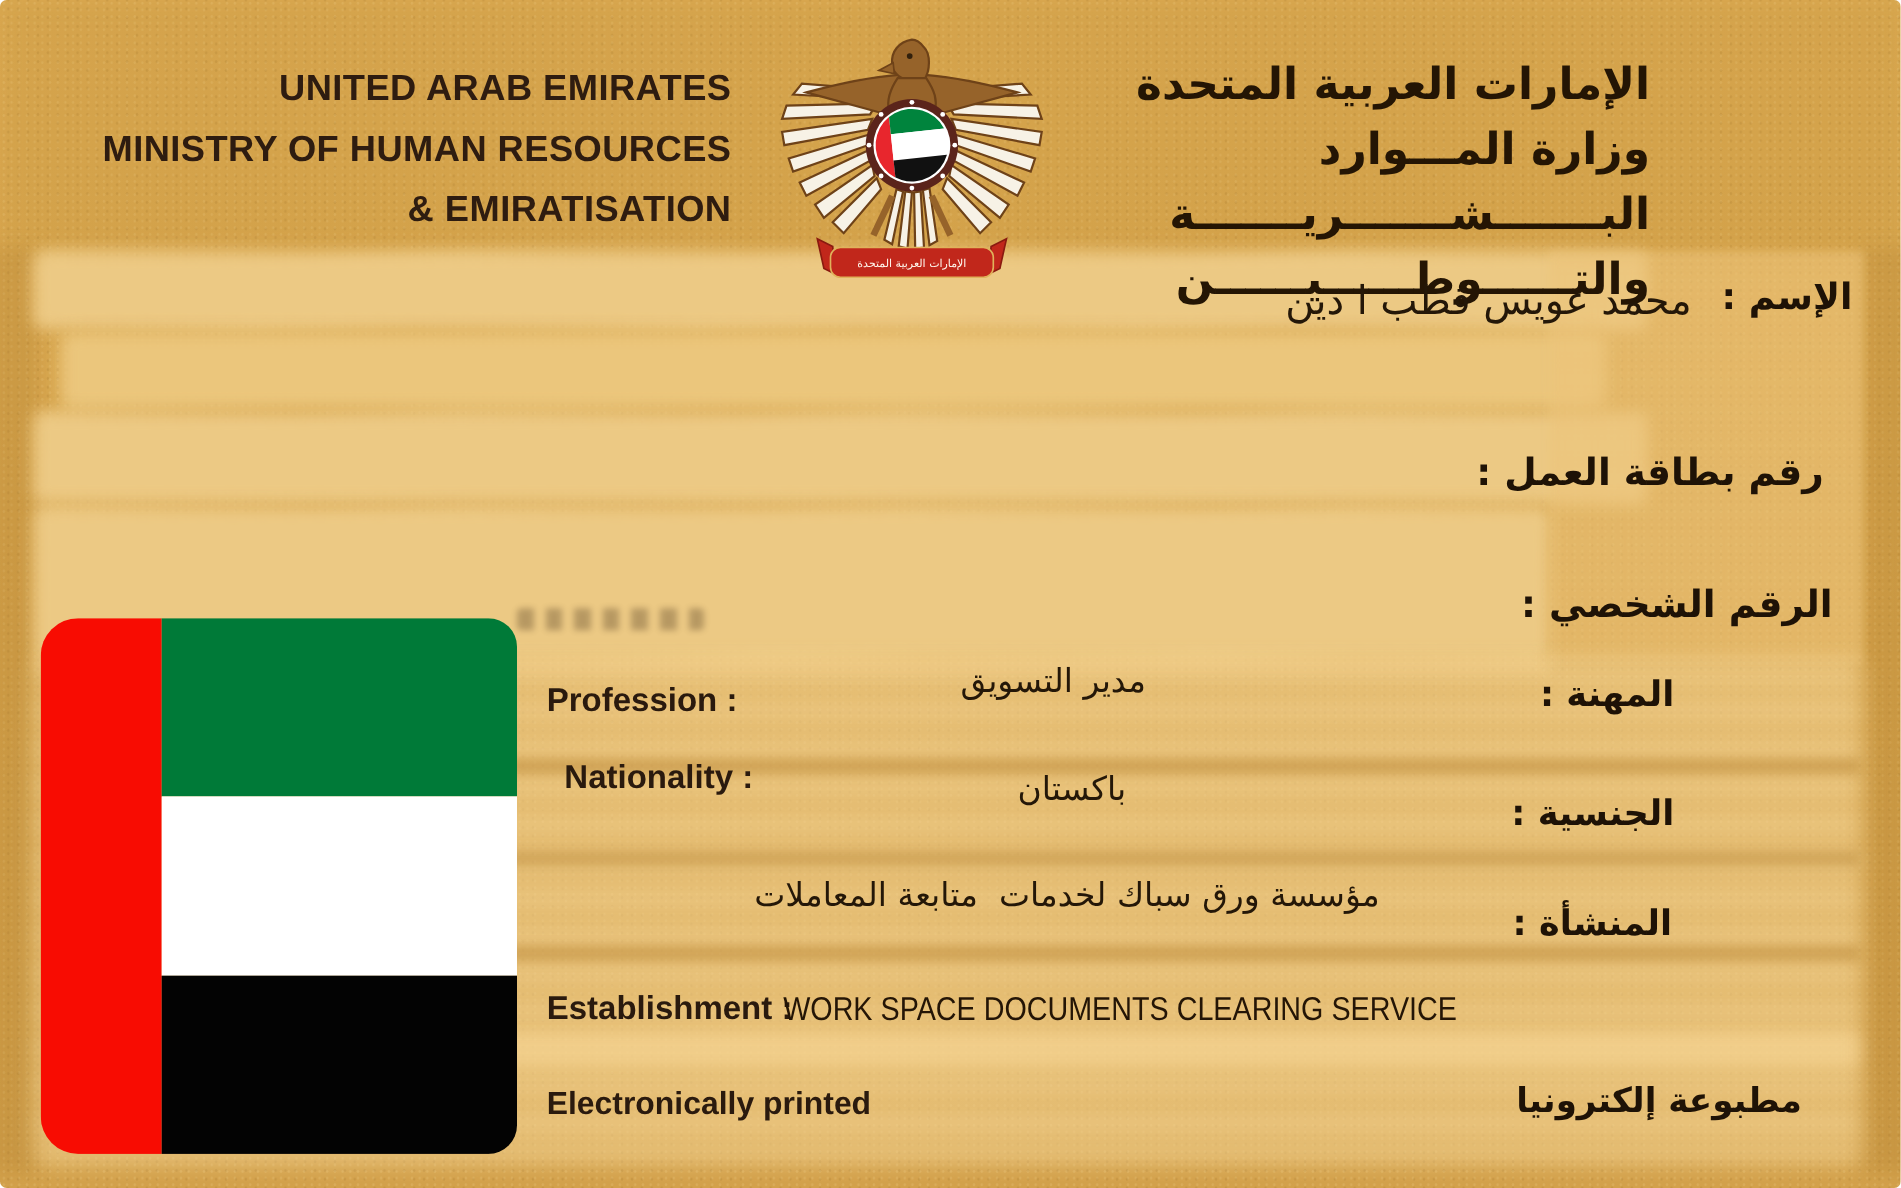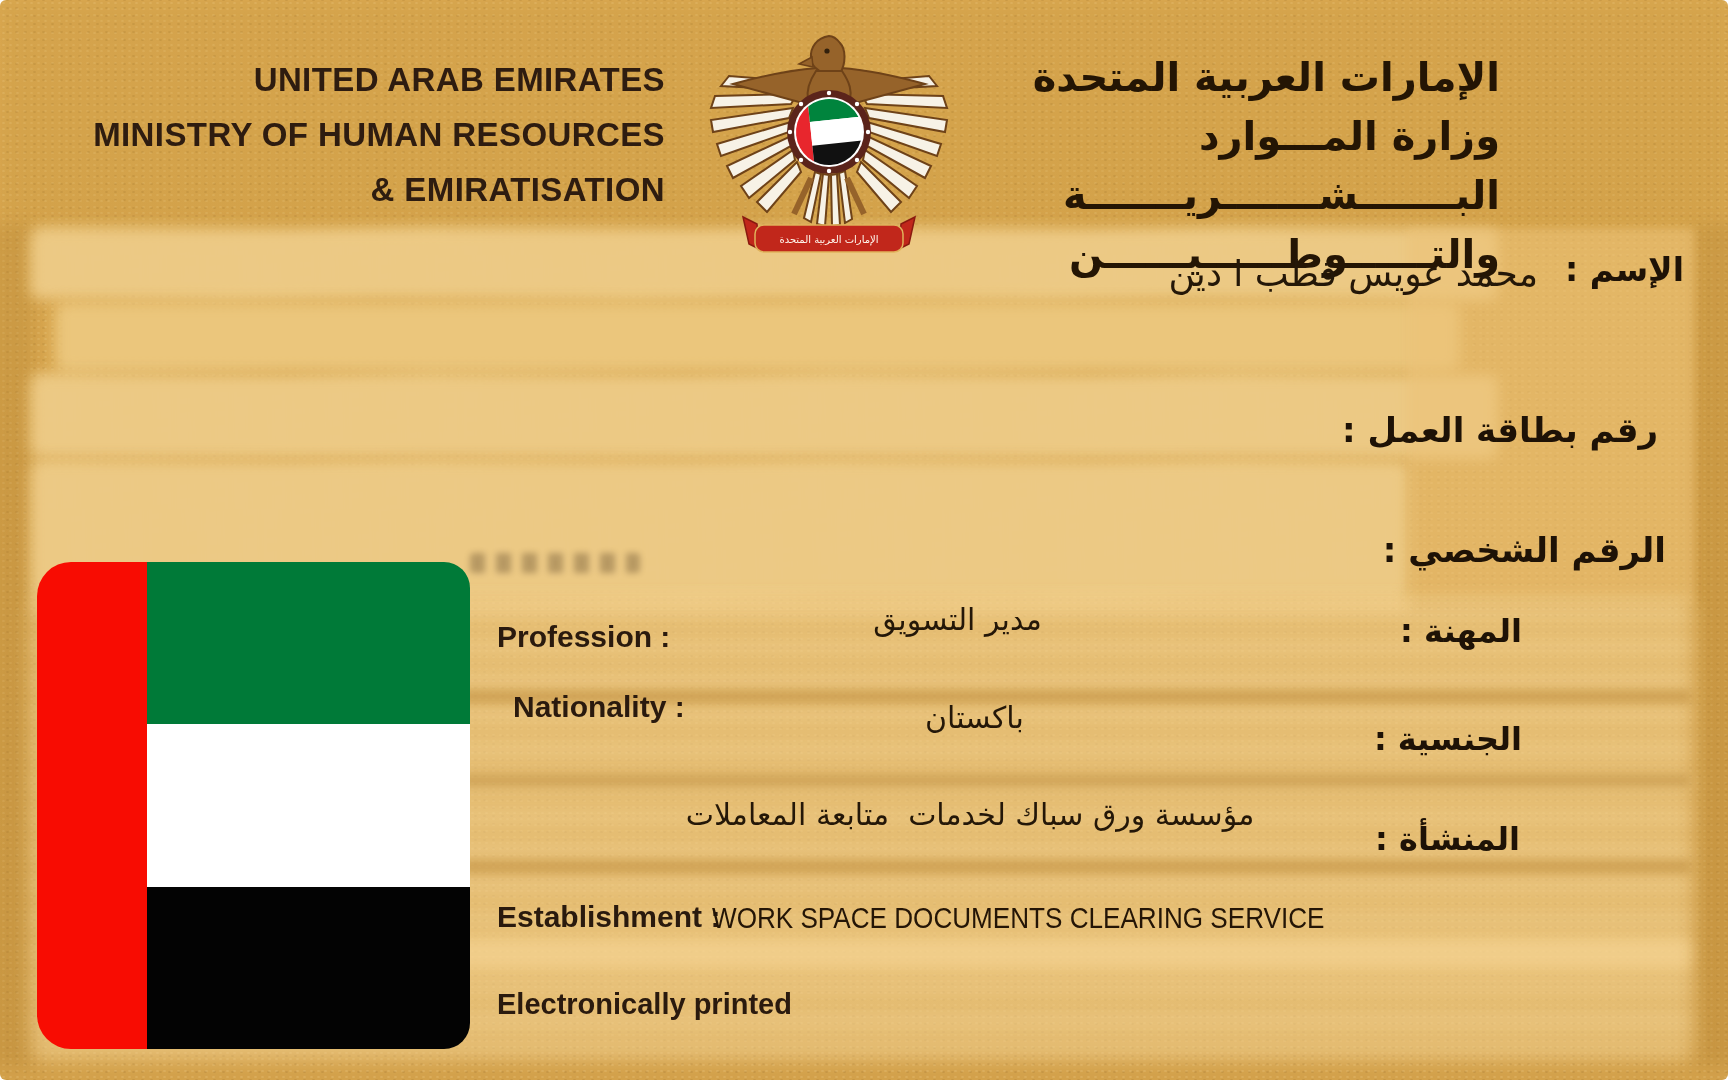--- a/index.html
+++ b/index.html
@@ -165,20 +165,21 @@
   <div class="val-ar txt" style="left:925px;top:700px;width:215px;text-align:left;font-size:30px;">باكستان</div>
   <div class="lbl-ar txt" style="right:206px;top:720px;font-size:32px;">الجنسية :</div>
 
   <div class="val-ar txt" style="left:600px;top:797px;width:740px;text-align:center;font-size:30px;white-space:pre-wrap;">مؤسسة ورق سباك لخدمات  متابعة المعاملات</div>
   <div class="lbl-ar txt" style="right:208px;top:820px;font-size:32px;">المنشأة :</div>
 
   <div class="lbl-en txt" style="left:497px;top:900px;font-size:30px;">Establishment :</div>
   <div class="en txt" style="position:absolute;left:712px;top:901px;font-size:30px;color:#241506;transform:scaleX(.87);transform-origin:left;white-space:nowrap;">WORK SPACE DOCUMENTS CLEARING SERVICE</div>
 
   <div class="lbl-en txt" style="left:497px;top:988px;font-size:29px;">Electronically printed</div>
+  <div class="lbl-ar txt" style="right:90px;top:983px;font-size:31px;">مطبوعة إلكترونيا</div>
 
   <div id="flag">
     <div class="pole" style="background:#F80C02;"></div>
     <div class="bands">
       <div style="background:#007A38;"></div>
       <div style="background:#FFFFFF;"></div>
       <div style="background:#030303;"></div>
     </div>
   </div>
 

